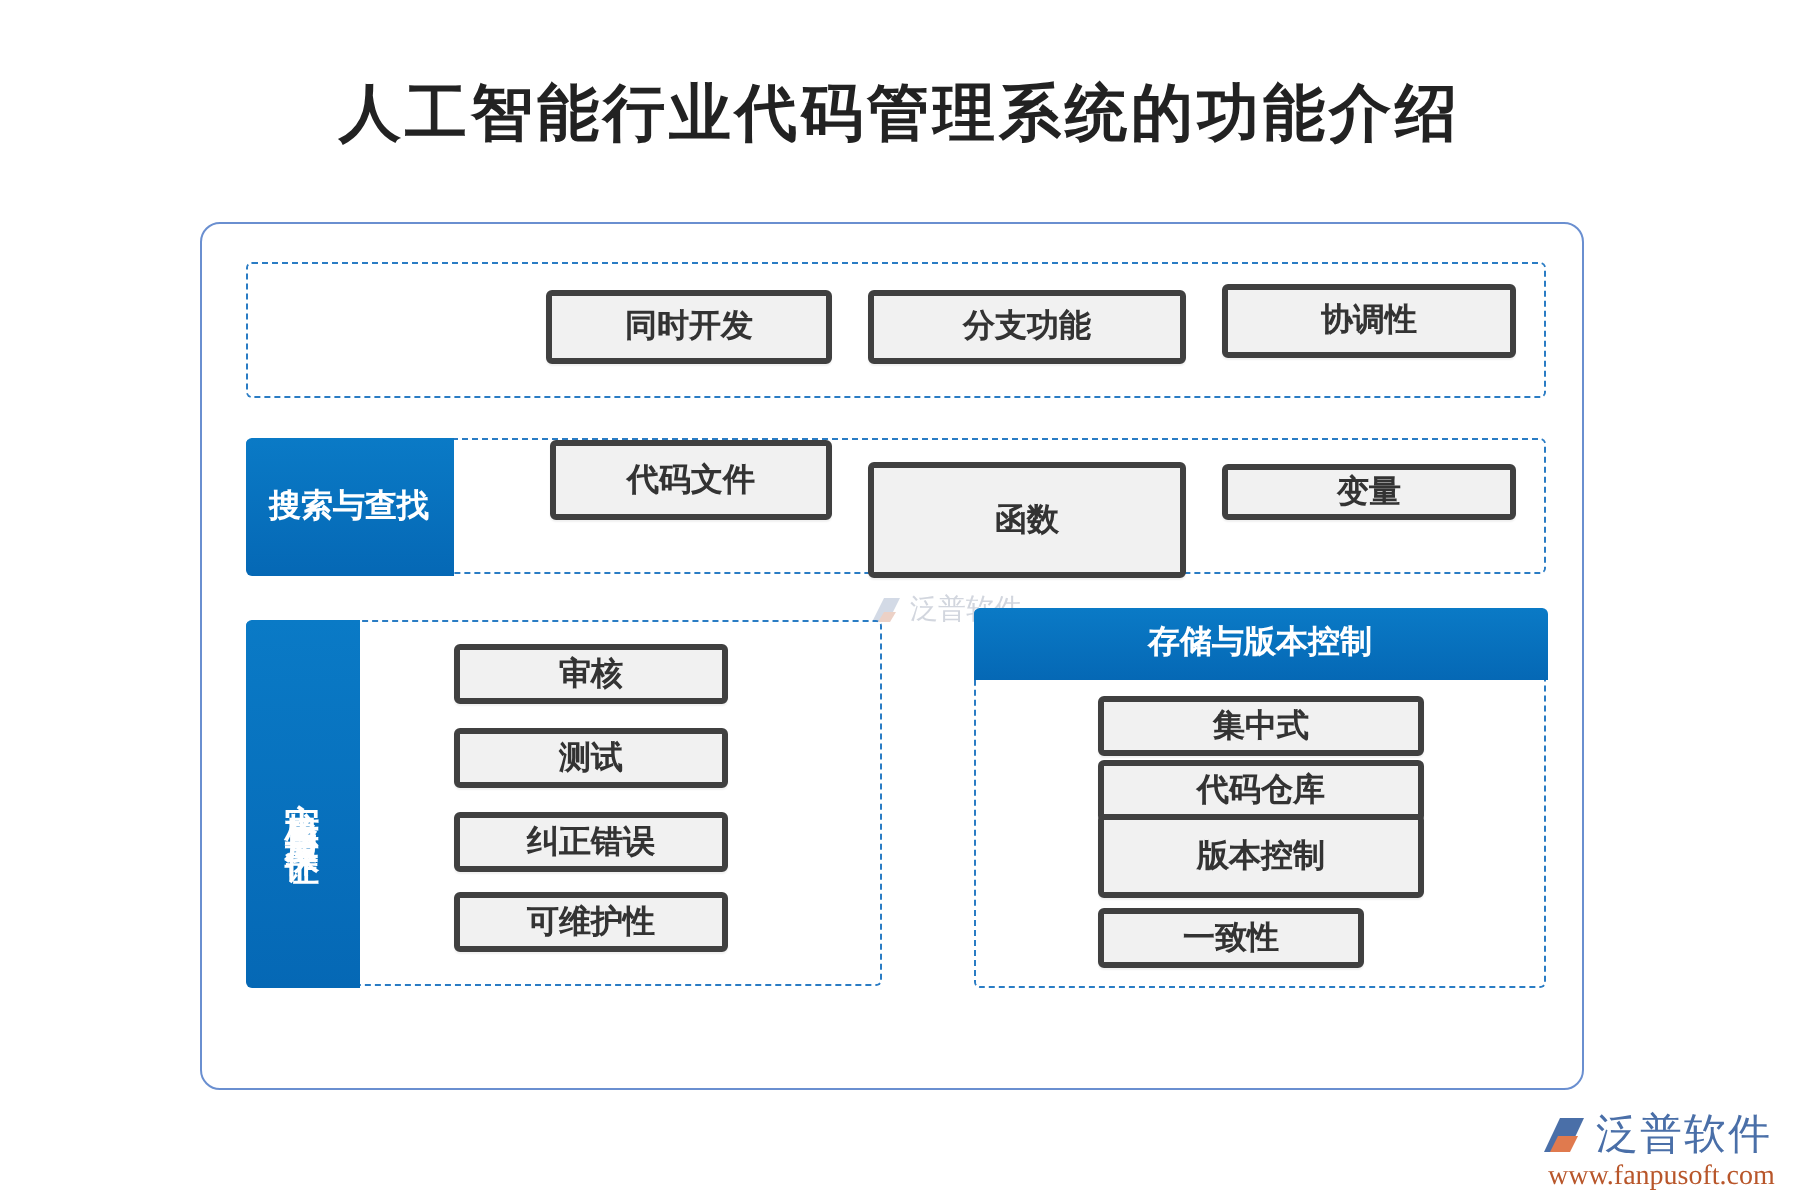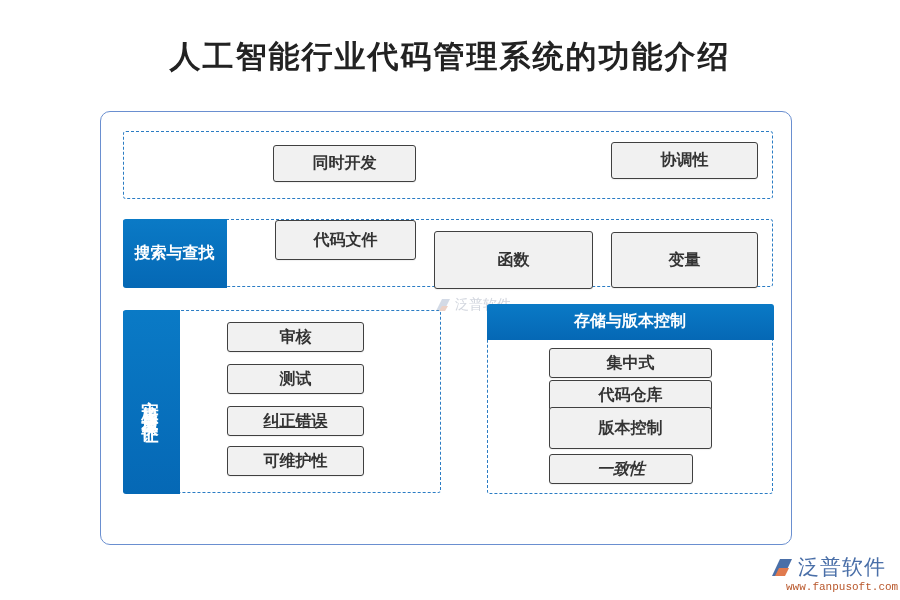--- a/index.html
+++ b/index.html
@@ -22,21 +22,21 @@
     position: absolute; left: -1.5px; top: -1.5px; bottom: -1.5px;
     background: linear-gradient(180deg, #0a7ac6, #0568b5);
     color: #ffffff; font-weight: bold; font-size: 16px;
     display: flex; align-items: center; justify-content: center;
     border-radius: 3px 0 0 3px;
   }
   .vert {
     writing-mode: vertical-rl; text-orientation: upright; letter-spacing: 4px; font-size: 17px;
   }
   .pill {
-    position: absolute; background: #f1f1f1; border: 1px solid #404040; border-radius: 3px;
+    position: absolute; background: #f1f1f1; border: 3px solid #404040; border-radius: 3px;
     box-shadow: 0 1px 1px rgba(0,0,0,0.06);
     display: flex; align-items: center; justify-content: center;
     color: #333333; font-weight: bold; font-size: 16px;
   }
   .top-head {
     position: absolute; left: -1.5px; right: -1.5px; top: -1.5px; height: 36px;
     background: linear-gradient(180deg, #0a7ac6, #0568b5);
     color: #fff; font-weight: bold; font-size: 16px;
     display: flex; align-items: center; justify-content: center;
     border-radius: 3px 3px 0 0;
@@ -44,65 +44,66 @@
   }
   .watermark {
     position: absolute; left: 434px; top: 296px; color: #c7ccd6; font-size: 14px; opacity: 0.8;
     display: flex; align-items: center; gap: 3px;
   }
   .logo {
     position: absolute; left: 770px; top: 553px; display: flex; flex-direction: column; align-items: flex-start;
   }
   .logo-row { display: flex; align-items: center; gap: 4px; }
   .logo-name { font-size: 21px; color: #4a6fa8; letter-spacing: 1px; }
-  .logo-url { font-family: Liberation Mono, monospace; font-size: 11px; color: #b8562a; margin-left: 16px; }
+  .logo-url { font-family: Liberation Serif, serif; font-size: 14px; color: #b8562a; margin-left: 4px; }
 </style>
 </head>
 <body>
 
 <div class="title">人工智能行业代码管理系统的功能介绍</div>
 
 <div class="frame"></div>
 
 <div class="section" style="left:123px; top:131px; width:650px; height:68px;">
   <div class="pill" style="left:149px; top:13px; width:143px; height:37px;">同时开发</div>
+  <div class="pill" style="left:310px; top:13px; width:159px; height:37px;">分支功能</div>
   <div class="pill" style="left:487px; top:10px; width:147px; height:37px;">协调性</div>
 </div>
 
 <div class="section" style="left:123px; top:219px; width:650px; height:68px;">
   <div class="head-block" style="width:104px;">搜索与查找</div>
   <div class="pill" style="left:151px; top:0; width:141px; height:40px;">代码文件</div>
   <div class="pill" style="left:310px; top:11px; width:159px; height:58px;">函数</div>
-  <div class="pill" style="left:487px; top:12px; width:147px; height:56px;">变量</div>
+  <div class="pill" style="left:487px; top:12px; width:147px; height:28px;">变量</div>
 </div>
 
 <div class="watermark">
   <svg width="18" height="16" viewBox="0 0 18 16">
     <path d="M2 14 L8 2 L16 2 L10 14 Z" fill="#c9d2e0"></path>
     <path d="M8 9 L14 9 L11 14 L5 14 Z" fill="#e8c6b8"></path>
   </svg>
   <span>泛普软件</span>
 </div>
 
 <div class="section" style="left:123px; top:310px; width:318px; height:183px;">
   <div class="head-block" style="width:57px;">
     <span class="vert">审核与质量保证</span>
   </div>
   <div class="pill" style="left:103px; top:53px; width:137px; height:30px;">测试</div>
   <div class="pill" style="left:103px; top:11px; width:137px; height:30px;">审核</div>
-  <div class="pill" style="left:103px; top:95px; width:137px; height:30px;text-decoration:underline;">纠正错误</div>
+  <div class="pill" style="left:103px; top:95px; width:137px; height:30px;">纠正错误</div>
   <div class="pill" style="left:103px; top:135px; width:137px; height:30px;">可维护性</div>
 </div>
 
 <div class="section" style="left:487px; top:304px; width:286px; height:190px;">
   <div class="top-head">存储与版本控制</div>
   <div class="pill" style="left:61px; top:43px; width:163px; height:30px;">集中式</div>
   <div class="pill" style="left:61px; top:75px; width:163px; height:31px;">代码仓库</div>
   <div class="pill" style="left:61px; top:102px; width:163px; height:42px;">版本控制</div>
-  <div class="pill" style="left:61px; top:149px; width:144px; height:30px;font-style:italic;">一致性</div>
+  <div class="pill" style="left:61px; top:149px; width:133px; height:30px;">一致性</div>
 </div>
 
 <div class="logo">
   <div class="logo-row">
     <svg width="24" height="22" viewBox="0 0 24 22">
       <path d="M2 20 L10 3 L22 3 L14 20 Z" fill="#4a6fa8"></path>
       <path d="M9 12 L19 12 L15 20 L5 20 Z" fill="#e07a4e"></path>
     </svg>
     <span class="logo-name">泛普软件</span>
   </div>

